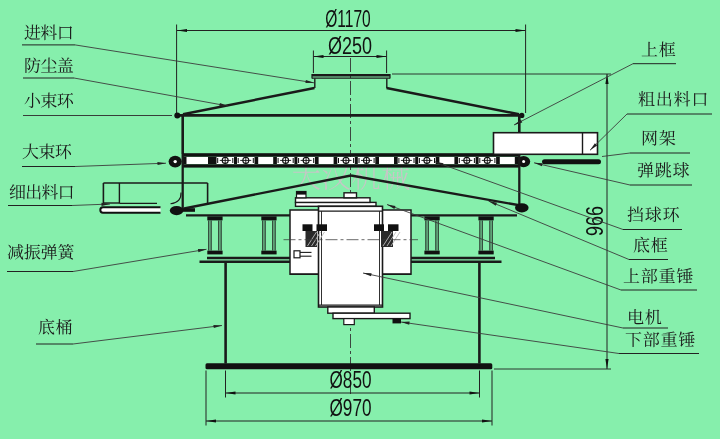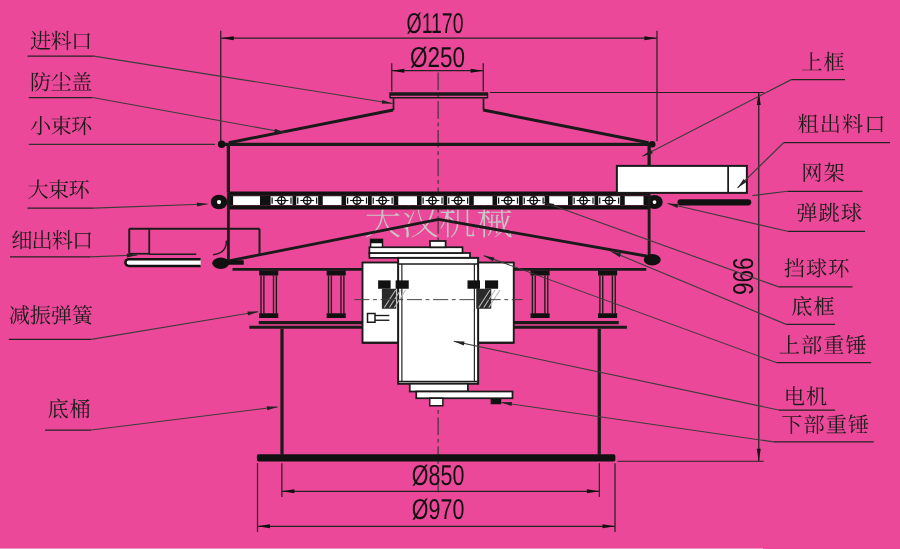--- a/index.html
+++ b/index.html
@@ -1,14 +1,14 @@
 <!DOCTYPE html>
 <html><head><meta charset="utf-8"><style>
 html,body{margin:0;padding:0;background:#fff;}
-#c{position:relative;width:720px;height:439px;background:#ec4899;overflow:hidden;}
+#c{position:relative;width:720px;height:439px;background:#86efac;overflow:hidden;}
 </style></head><body>
 <div id="c">
 <svg width="720" height="439" viewBox="0 0 720 439">
 <defs>
         <path id="g0" d="M449 851 439 844C474 814 516 762 531 723C602 681 649 817 449 851ZM514 80 503 72C543 39 589 -18 600 -63C663 -108 713 20 514 80ZM872 770 824 708H224L146 742V456C146 276 137 84 41 -71L56 -82C201 70 211 289 211 457V679H936C949 679 959 684 961 695C928 727 872 770 872 770ZM849 402 804 343H675C660 412 653 483 653 550C716 557 774 566 823 574C847 563 864 562 874 571L804 640C712 611 549 575 404 555L315 584V52C315 36 310 29 275 6L334 -73C340 -69 349 -59 353 -45C435 27 510 100 550 136L542 149C484 113 426 78 379 52V313H617C652 165 719 38 840 -38C882 -68 934 -84 954 -57C964 -44 959 -29 935 0L947 124L935 126C925 91 910 54 900 33C893 18 886 17 870 26C775 80 715 190 683 313H909C923 313 932 318 935 329C902 360 849 402 849 402ZM379 466V531C447 532 519 537 588 543C591 475 598 407 611 343H379Z"></path>
         <path id="g1" d="M720 473 708 464C780 390 872 267 893 173C975 112 1025 306 720 473ZM869 813 822 753H415L423 724H634C576 503 462 265 317 101L332 90C442 189 534 312 603 448V-79H612C651 -79 667 -63 668 -57V502C693 506 705 511 707 522L644 536C670 597 692 660 710 724H929C943 724 953 729 956 740C923 771 869 813 869 813ZM324 795 279 738H45L53 708H183V468H62L70 438H183V177C121 150 69 129 39 118L91 44C99 49 106 58 108 70C235 146 329 211 395 254L389 268L247 205V438H374C387 438 396 443 399 454C372 484 326 525 326 525L285 468H247V708H379C393 708 402 713 405 724C374 754 324 795 324 795Z"></path>
         <path id="g2" d="M400 663 387 657C420 607 454 528 453 466C513 408 581 551 400 663ZM869 683C849 631 803 531 766 467L777 460C831 510 890 578 920 618C939 613 952 621 957 629ZM337 250 395 175C403 180 409 192 410 204C465 256 508 300 539 333C531 156 472 29 303 -65L315 -80C535 17 599 169 600 377V788C625 792 633 802 635 816L540 826V376V354C457 309 374 266 337 250ZM696 824V9C696 -40 710 -59 773 -59L834 -60C940 -60 969 -48 969 -21C969 -8 963 -1 942 7L938 122H926C917 79 906 21 900 11C895 5 891 3 885 2C876 1 858 0 835 0H787C762 0 758 8 758 28V356C811 314 870 251 888 201C957 159 993 301 758 379V784C783 788 792 799 794 812ZM146 740H304V534H146ZM28 22 62 -61C71 -57 79 -48 83 -36C219 24 322 76 397 112L393 126L259 86V298H382C395 298 405 302 407 313C381 343 335 384 335 384L295 326H259V505H304V455H313C333 455 363 469 363 475V730C382 733 397 741 404 749L329 806L295 769H158L88 800V446H97C126 446 146 462 146 467V505H201V69L139 51V358C160 361 169 369 171 380L85 389V36Z"></path>
         <path id="g3" d="M460 831 448 823C484 784 530 718 543 668C608 622 659 752 460 831ZM77 348C63 343 48 336 39 329L108 277L139 310H287C275 138 250 35 223 11C212 2 203 0 187 0C167 0 108 5 74 8L73 -9C104 -15 136 -22 149 -32C161 -41 164 -59 164 -77C203 -77 237 -67 263 -45C305 -8 337 105 348 303C369 305 381 310 388 317L315 379L279 340H134C142 391 149 457 153 508H284V466H293C313 466 344 480 345 486V708C365 712 382 720 389 728L309 789L273 750H52L61 720H284V538H171L97 566C95 509 85 410 77 348ZM896 798 797 840C770 771 736 694 708 643H491L420 674V236H429C460 236 479 251 479 256V289H623V159H361L369 129H623V-78H633C665 -78 684 -62 684 -58V129H936C950 129 960 134 963 145C930 176 878 217 878 217L832 159H684V289H826V256H835C863 256 887 271 887 275V609C907 612 918 618 925 626L853 681L822 643H739C779 682 822 734 858 782C879 779 891 787 896 798ZM684 319V451H826V319ZM623 319H479V451H623ZM684 481V613H826V481ZM623 481H479V613H623Z"></path>
         <path id="g4" d="M488 767V417C488 223 464 57 317 -68L332 -79C528 42 551 230 551 418V738H742V16C742 -29 753 -48 810 -48H856C944 -48 971 -37 971 -11C971 2 965 9 945 17L941 151H928C920 101 909 34 903 21C899 14 895 13 890 12C884 11 872 11 857 11H826C809 11 806 17 806 33V724C830 728 842 733 849 741L769 810L732 767H564L488 801ZM208 836V617H41L49 587H189C160 437 109 285 35 168L50 157C116 231 169 318 208 414V-78H222C244 -78 271 -63 271 -54V477C310 435 354 374 365 327C432 278 485 414 271 496V587H417C431 587 441 592 442 603C413 633 361 675 361 675L317 617H271V798C297 802 305 811 308 826Z"></path>
         <path id="g5" d="M180 553V246H190C218 246 246 261 246 268V300H420C337 171 198 48 36 -32L47 -48C219 19 365 120 464 244V-78H477C501 -78 530 -61 530 -51V300H531C614 150 758 28 901 -39C911 -8 934 12 962 16L964 27C819 74 650 178 556 300H753V253H764C786 253 819 268 820 275V511C839 515 855 523 862 531L780 593L744 553H530V669H922C937 669 946 674 949 685C913 717 856 760 856 760L806 698H530V799C555 803 563 813 566 827L464 838V698H54L63 669H464V553H251L180 585ZM464 329H246V524H464ZM530 329V524H753V329Z"></path>

